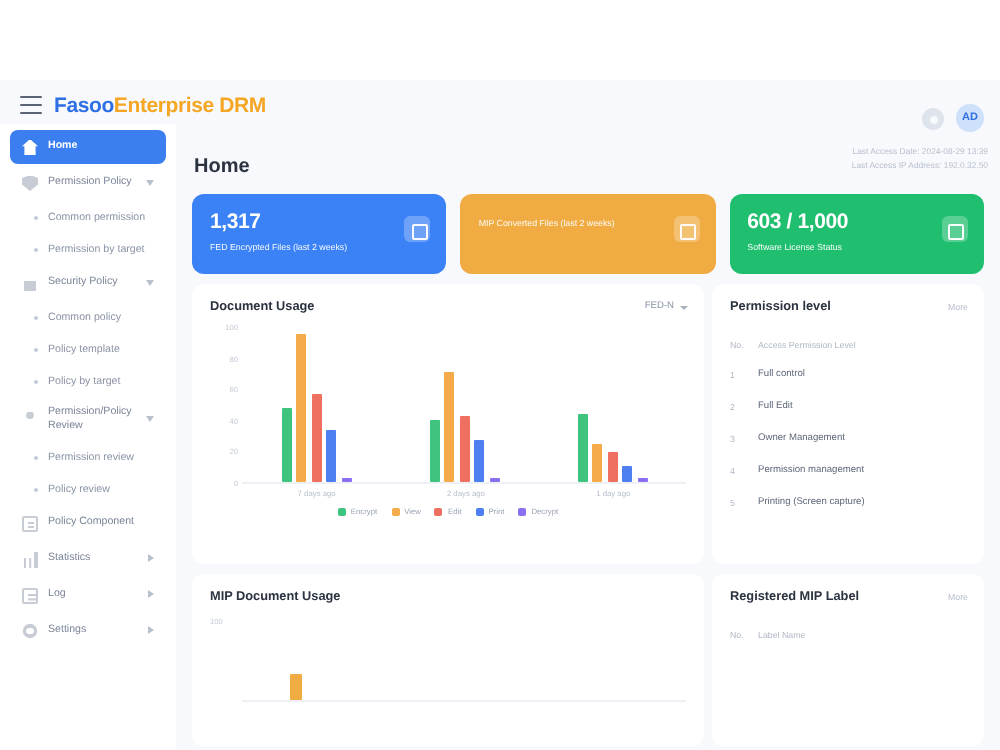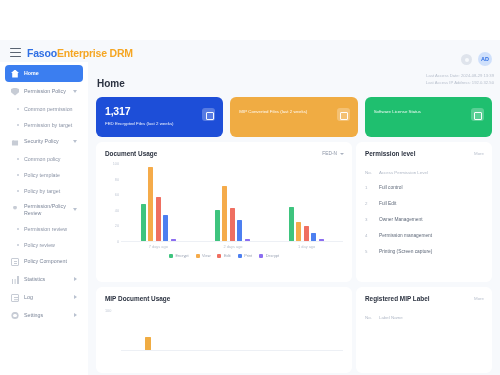--- a/index.html
+++ b/index.html
@@ -322,30 +322,31 @@
   <div class="main">
 
     <div class="page-title">Home</div>
 
     <div class="lastinfo">
       <div>Last Access Date: 2024-08-29 13:39</div>
       <div>Last Access IP Address: 192.0.32.50</div>
     </div>
 
     <div class="cards">
-      <div class="card" id="c0" style="background: #1d4ed8;">
+      <div class="card" id="c0" style="background: #3b82f6;">
         <div class="val">1,317</div>
         <div class="lbl">FED Encrypted Files (last 2 weeks)</div>
         <div class="cico"></div>
       </div>
       <div class="card" id="c1" style="background: rgb(240, 172, 67);">
         <div class="lbl">MIP Converted Files (last 2 weeks)</div>
         <div class="cico"></div>
       </div>
       <div class="card" id="c2" style="background: rgb(31, 191, 111);">
+        <div class="val">603 / 1,000</div>
         <div class="lbl">Software License Status</div>
         <div class="cico"></div>
       </div>
     </div>
 
     <div class="panel" id="doc-panel">
       <div class="p-head">
         <div class="panel-title">Document Usage</div>
         <div class="ddl">
           <span>FED-N</span>

